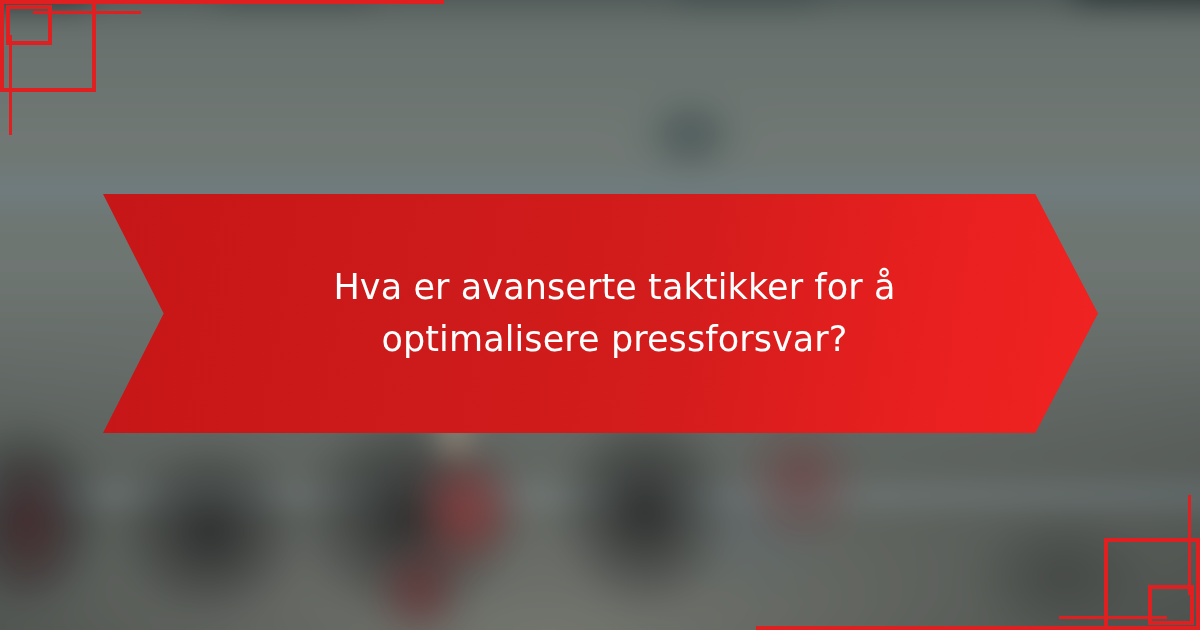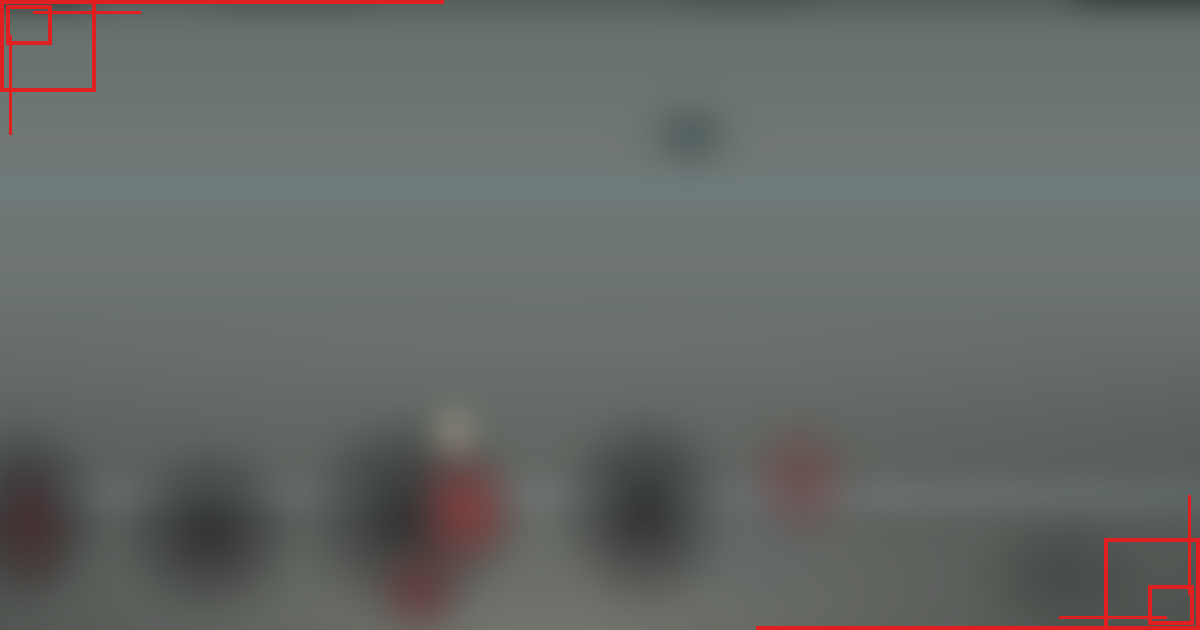--- a/index.html
+++ b/index.html
@@ -222,14 +222,17 @@
   <div class="corner corner-br">
     <span class="h-outer"></span>
     <span class="v-outer"></span>
     <span class="bend-h"></span>
     <span class="bend-v"></span>
     <span class="sq"></span>
     <span class="h-inner"></span>
     <span class="v-inner"></span>
   </div>
 
+  <div class="ribbon">
+    <h1 class="ribbon-title">Hva er avanserte taktikker for å optimalisere pressforsvar?</h1>
+  </div>
 
 </div>
 
 </body></html>

